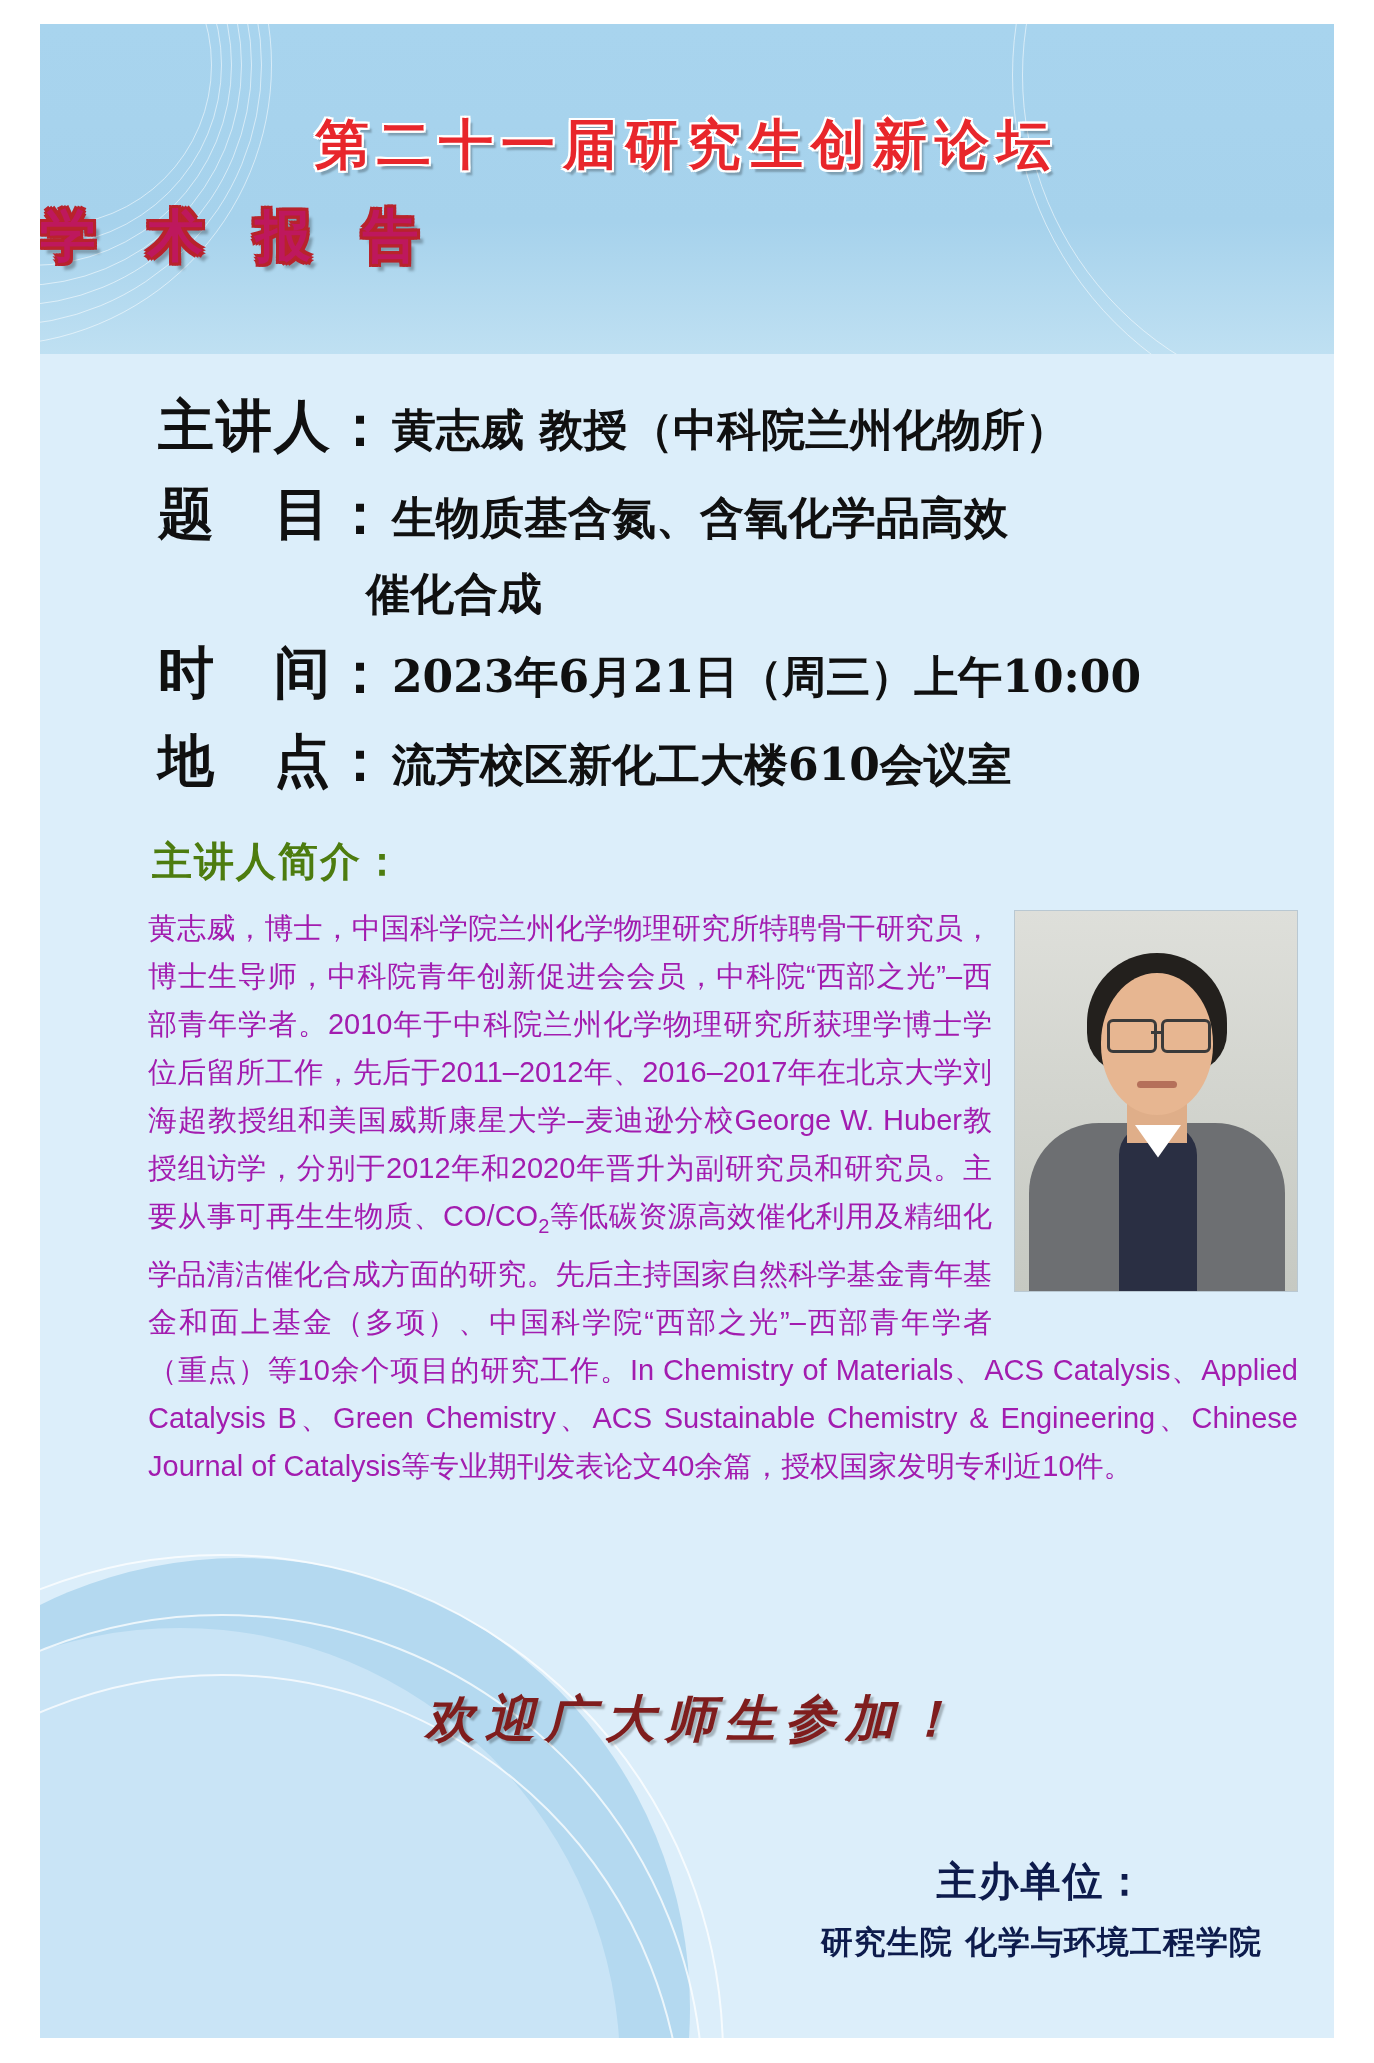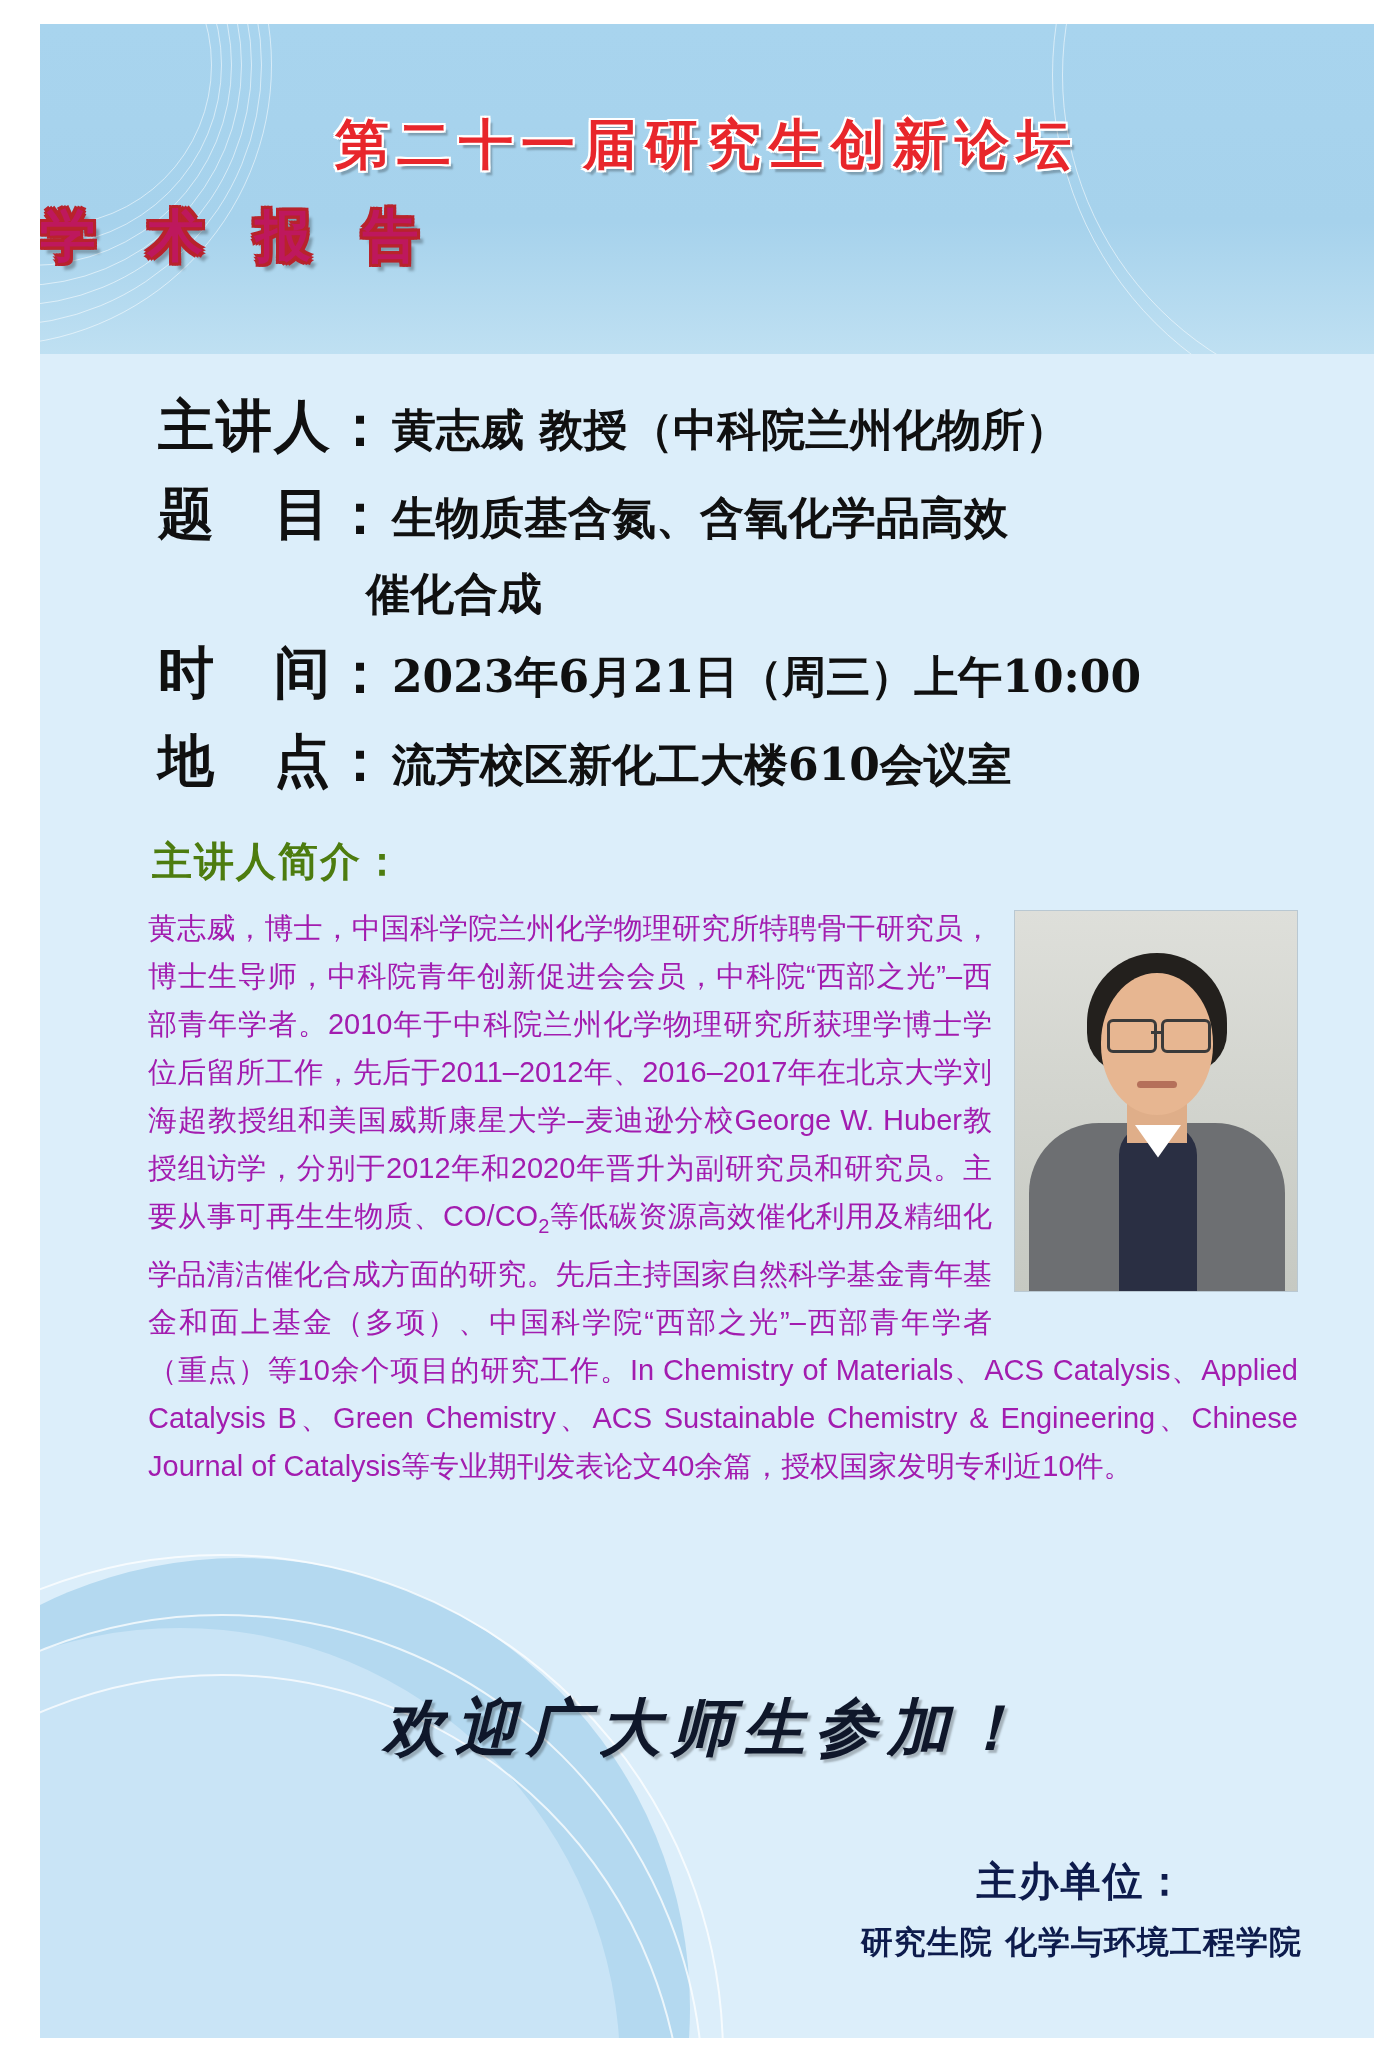--- a/index.html
+++ b/index.html
@@ -22,21 +22,20 @@
   }
   
   .frame {
     position: absolute;
     left: 40px;
     top: 24px;
     width: 1294px;
     height: 2014px;
     background: #d9eaf6;
     overflow: hidden;
-    padding-left: 40px;
   }
   
   .header-band {
     position: absolute;
     left: 0;
     top: 0;
     width: 100%;
     height: 330px;
     background: linear-gradient(180deg, #a8d4ee 0%, #a6d2ec 60%, #bfe0f2 100%);
     overflow: hidden;
@@ -189,30 +188,30 @@
   .photo .neck { position:absolute; left:112px; top:190px; width:60px; height:42px; background:#dfae89; }
   .photo .suit { position:absolute; left:14px; top:212px; width:256px; height:170px; background:#6d6f72; border-radius:70px 70px 0 0; }
   .photo .shirt { position:absolute; left:104px; top:214px; width:78px; height:168px; background:#2a2f43; border-radius:30px 30px 0 0; }
   .photo .collar { position:absolute; left:120px; top:214px; width:46px; height:54px; background:#ffffff; clip-path: polygon(0 0, 100% 0, 50% 60%); }
   .sub {
     font-size: 20px;
     vertical-align: sub;
   }
   .welcome {
     position: absolute;
-    left: 0;
+    left: 8px;
     top: 1662px;
     width: 100%;
     text-align: center;
     font-family: "DejaVu Serif", "Liberation Serif", serif;
     font-style: italic;
     font-weight: bold;
-    font-size: 62px;
+    font-size: 50px;
     letter-spacing: 10px;
-    color: #0f172a;
+    color: #7f1d1d;
     text-shadow: 3px 3px 2px rgba(0,0,0,0.25);
   }
   .organizer {
     position: absolute;
     right: 72px;
     top: 1830px;
     text-align: center;
     font-family: "DejaVu Serif", "Liberation Serif", serif;
     color: #0d1b4c;
   }

